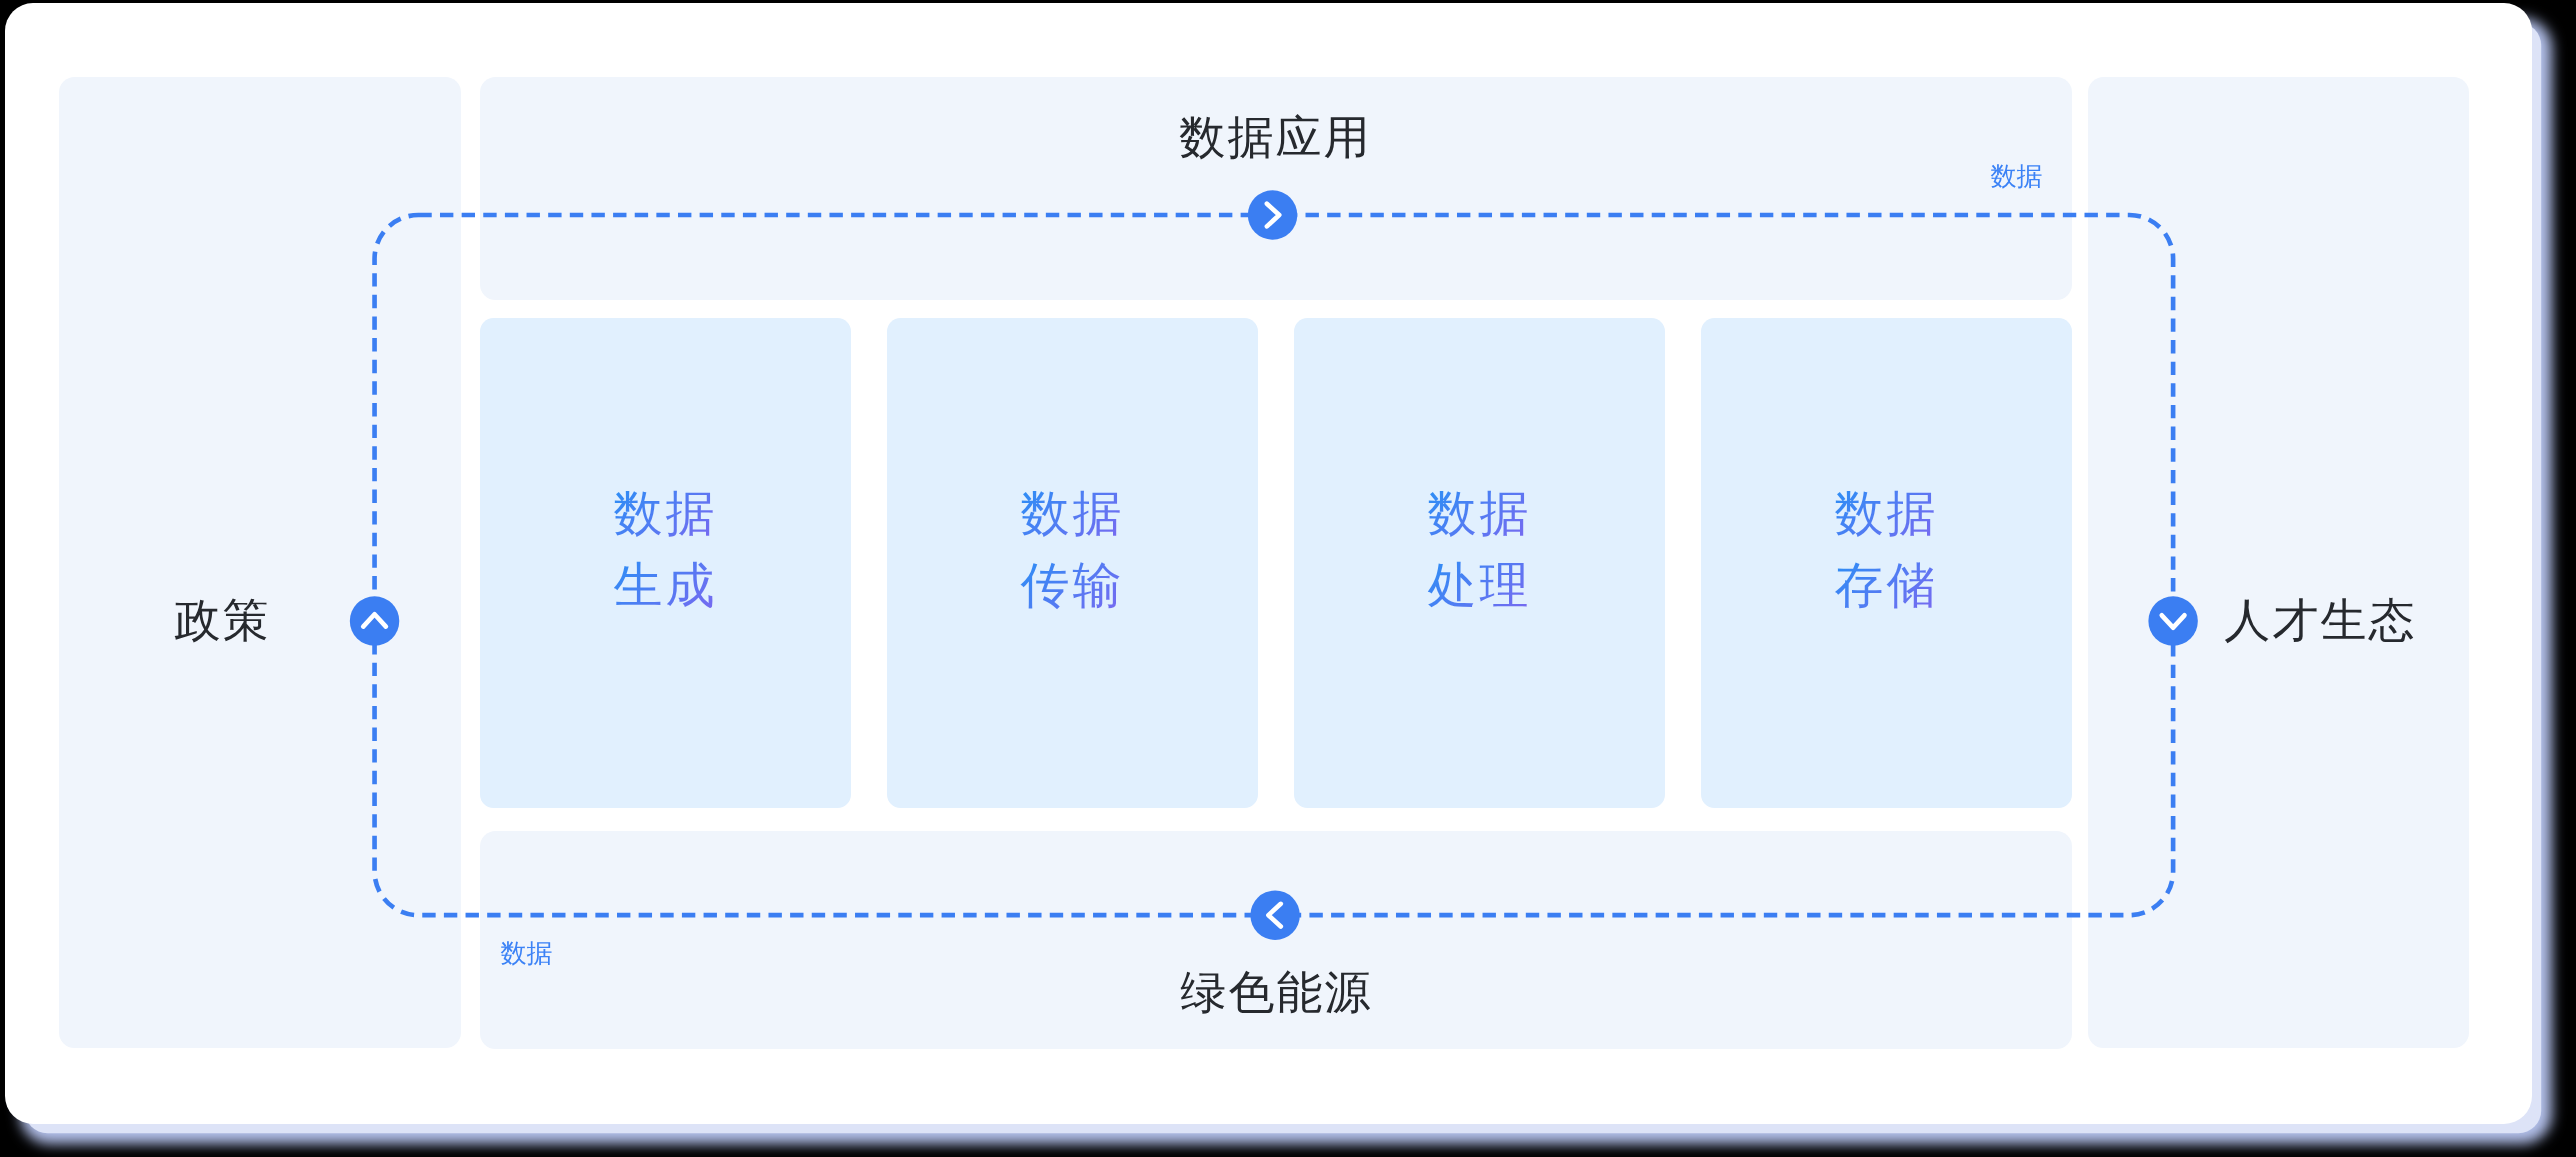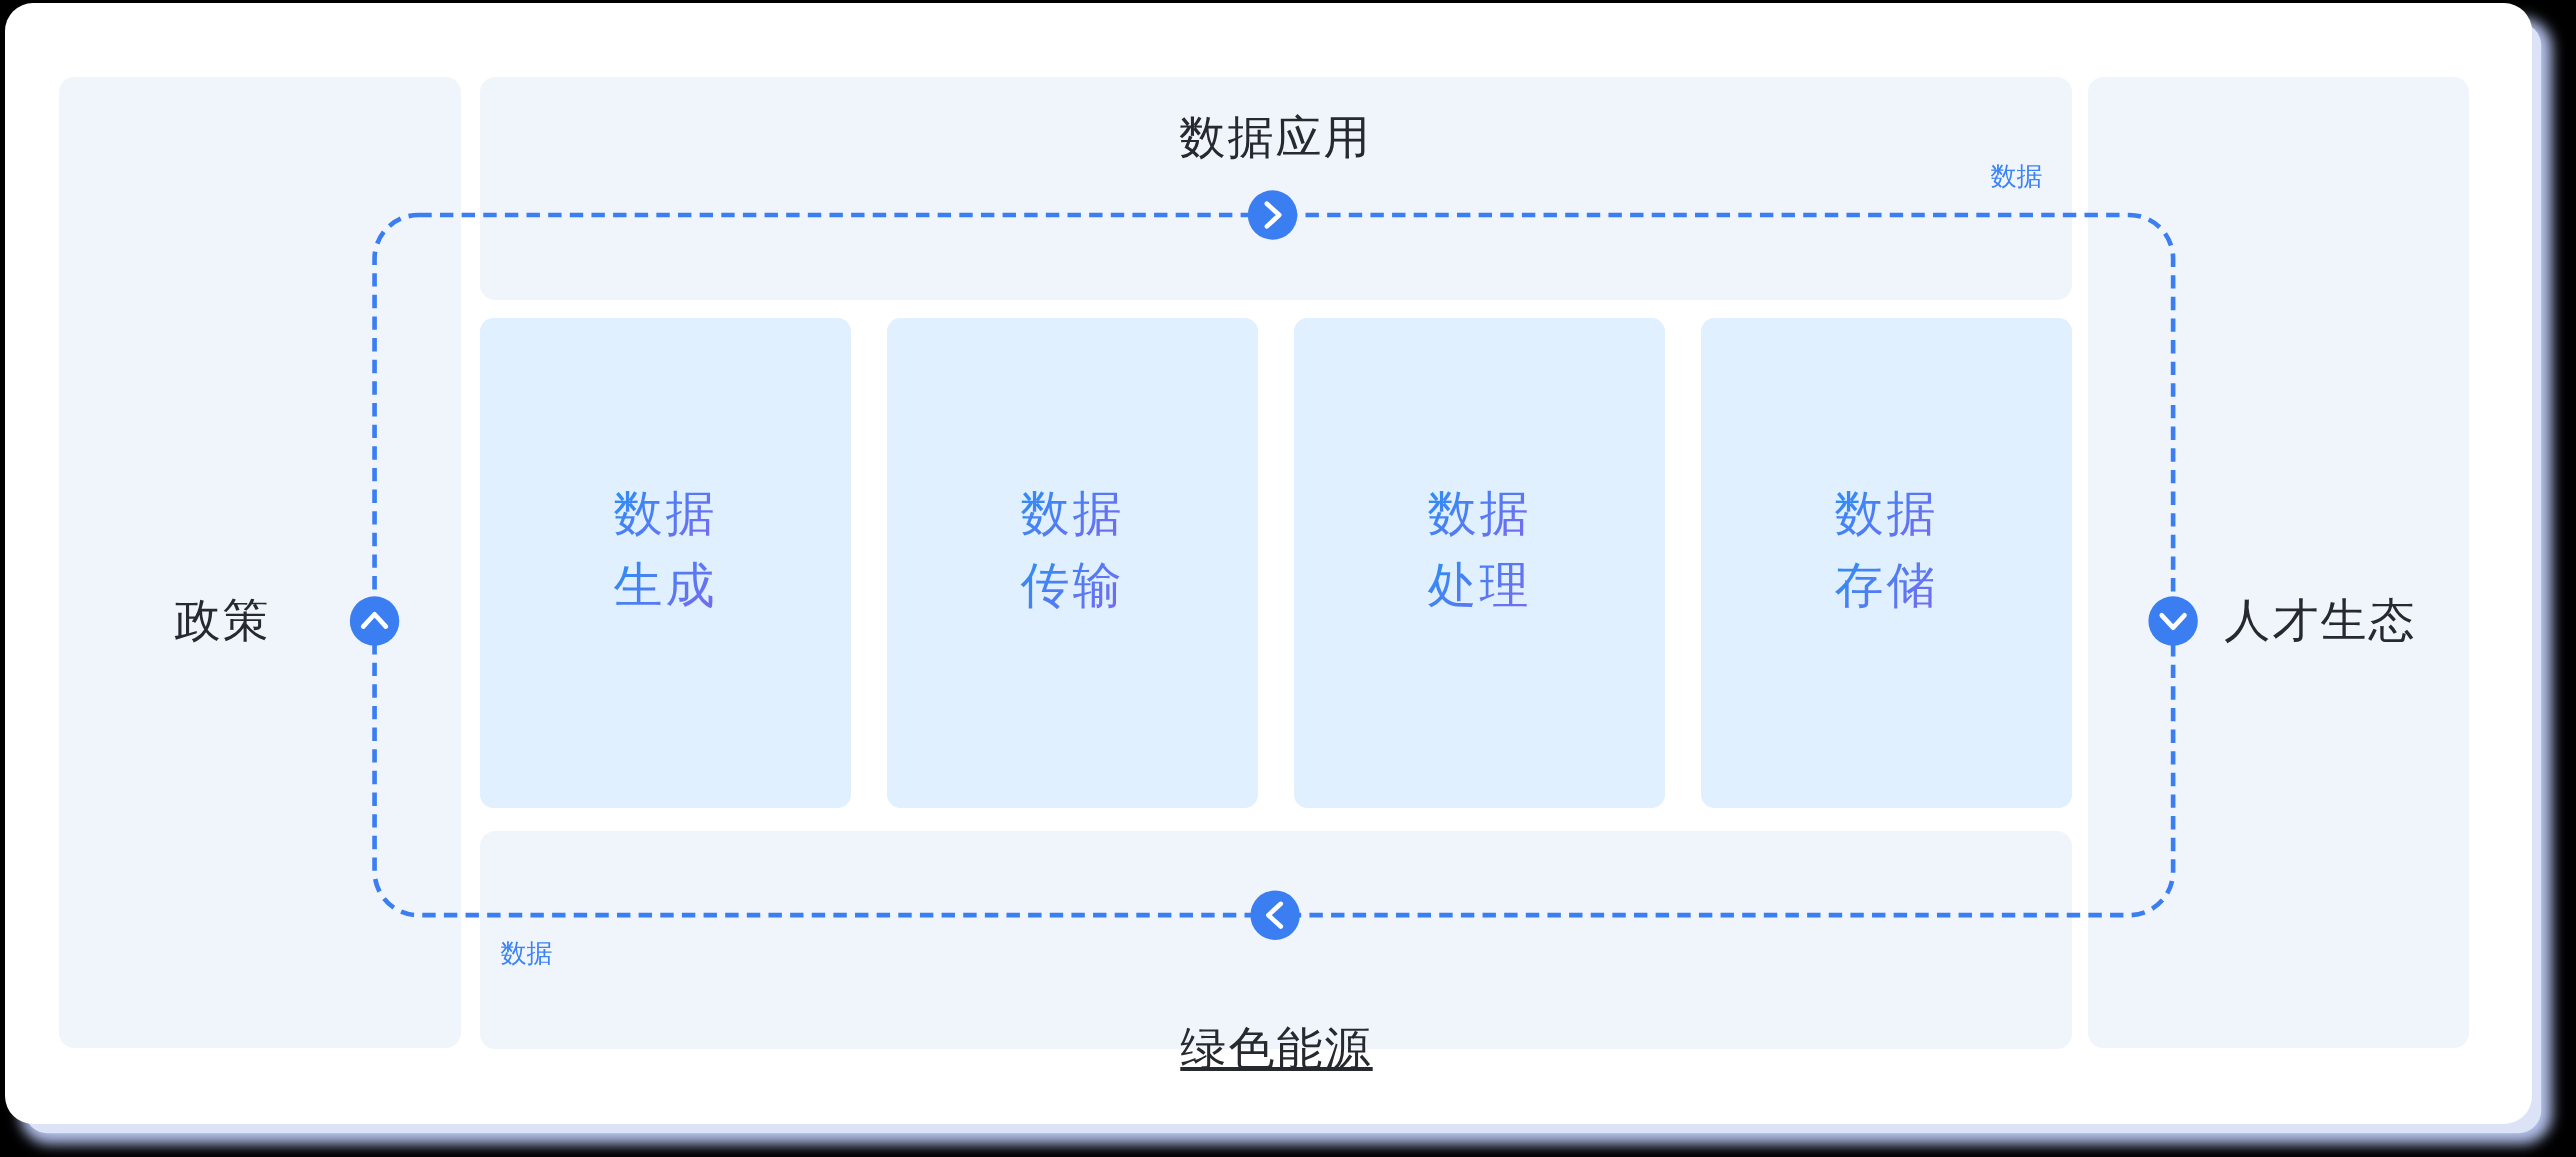--- a/index.html
+++ b/index.html
@@ -29,21 +29,21 @@
   .box-line{
     font-size:49px;line-height:72px;font-weight:500;letter-spacing:3.1px;
     background:linear-gradient(135deg,#2f8df5 10%,#7a68f0 95%);
     -webkit-background-clip:text;background-clip:text;color:transparent;
   }
   .big-label{
     position:absolute;width:515px;text-align:center;
     font-size:46px;line-height:57px;font-weight:500;color:#26292e;letter-spacing:2.1px;
   }
   .label-top-banner   {left:1018px;top:109px;}
-  .label-bottom-banner{left:1019px;top:1020px;text-decoration:underline;}
+  .label-bottom-banner{left:1019px;top:964px;}
   .label-left-panel   {left:-35px; top:592px;}
   .label-right-panel  {left:2063px;top:592px;}
   .small-label{
     position:absolute;width:155px;text-align:center;
     font-size:26px;line-height:29px;font-weight:500;color:#3b82f6;
   }
   .small-label-top   {left:1939px;top:162px;}
   .small-label-bottom{left:449px; top:939px;}
   #flow-svg{position:absolute;left:0;top:0;pointer-events:none;}
 </style>

